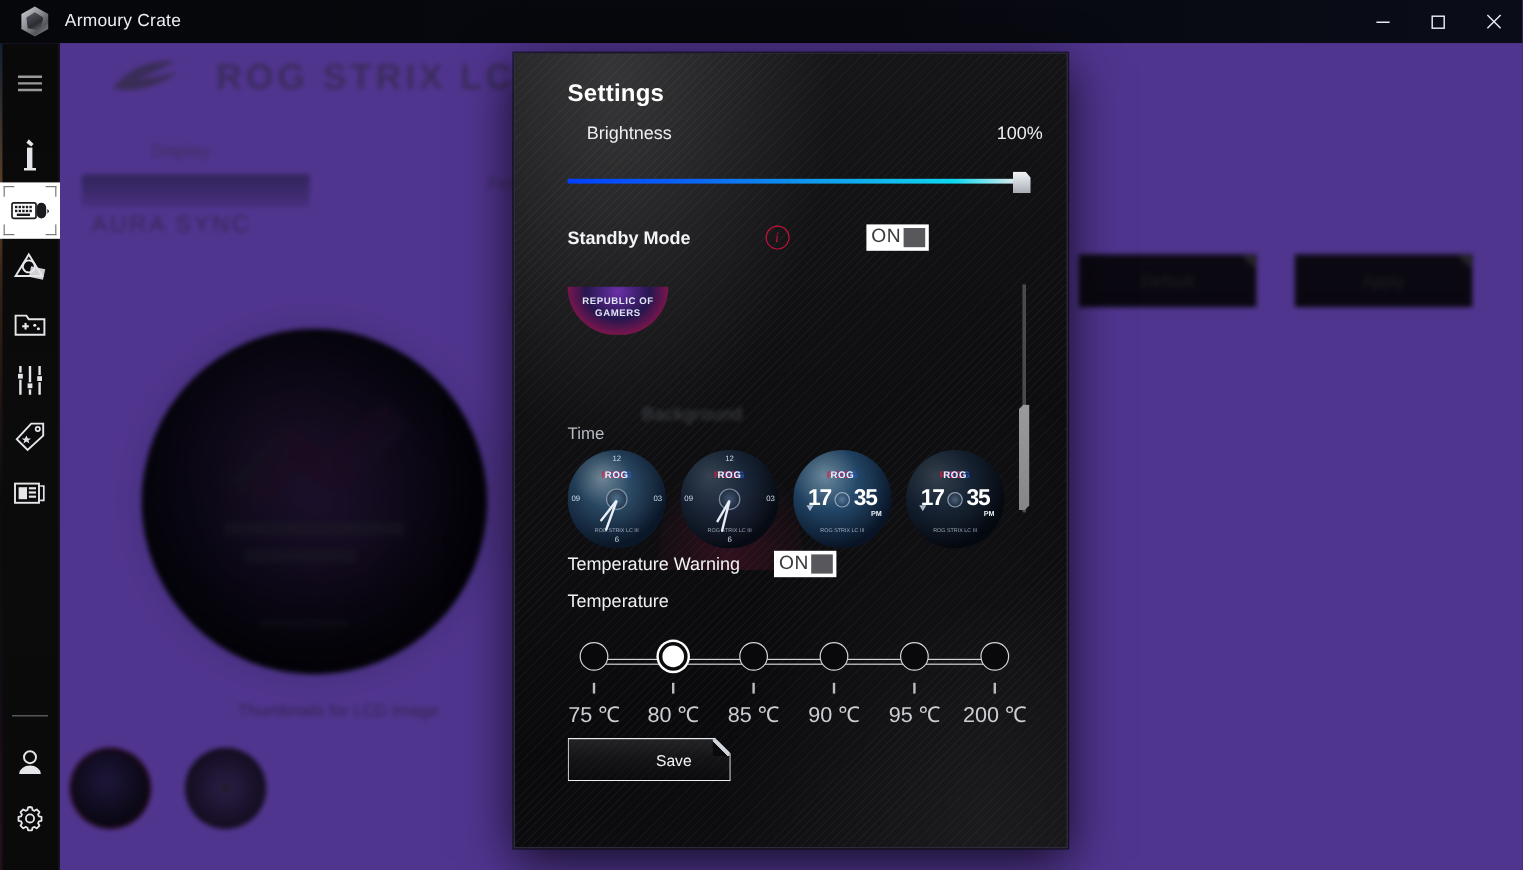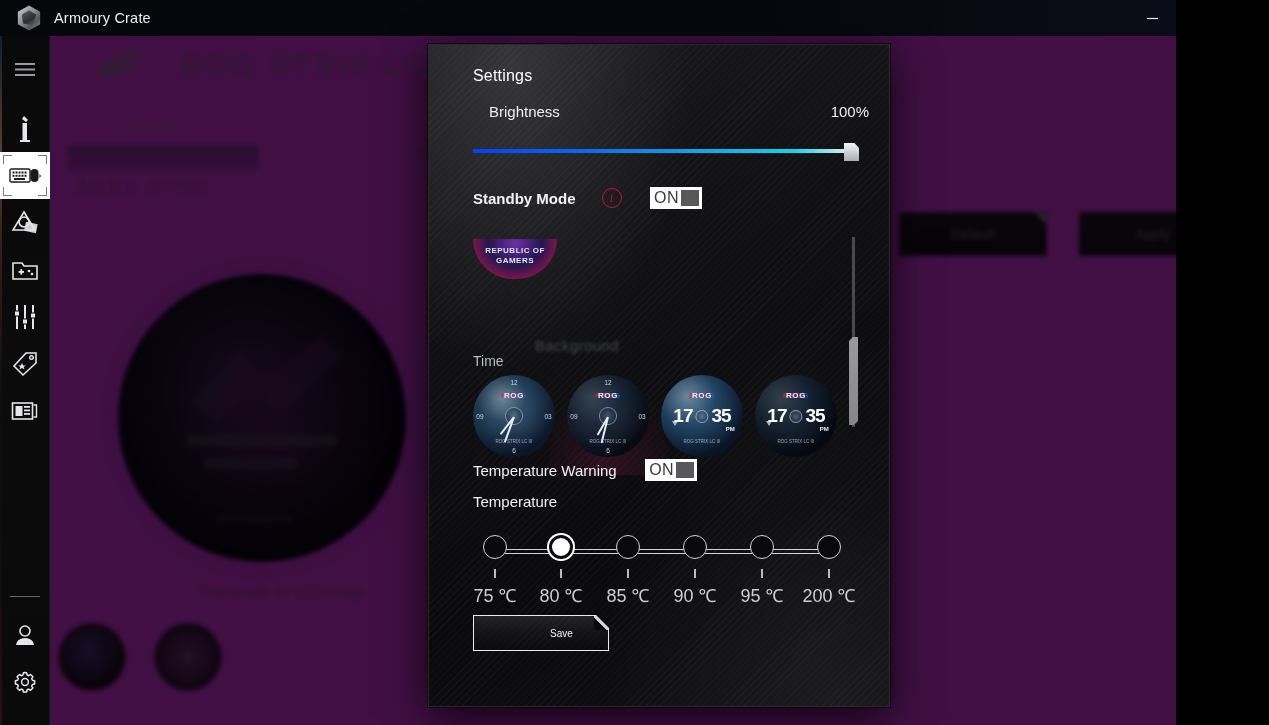--- a/index.html
+++ b/index.html
@@ -4,22 +4,22 @@
 <style>
   * { box-sizing: border-box; margin: 0; padding: 0; }
   html, body {
     width: 1269px; height: 725px;
     background: #000;
     font-family: "Liberation Sans", sans-serif;
     overflow: hidden;
   }
   #app {
     position: relative;
-    width: 1176px; height: 725px;
-    background: #701a75;
+    width: 1269px; height: 725px;
+    background: #8b5cf6;
     overflow: hidden;
   }
 
   
   .titlebar {
     position: absolute; top: 0; left: 0;
     width: 1269px; height: 36px;
     background: linear-gradient(90deg,#06070b 0%, #07080e 55%, #0a0d18 100%);
     display: flex; align-items: center;
     z-index: 40;
@@ -203,21 +203,21 @@
       radial-gradient(ellipse at 85% 96%, rgba(255,255,255,.05) 0%, rgba(255,255,255,0) 40%),
       linear-gradient(160deg,#19191b 0%, #101012 38%, #0a0a0c 72%, #101012 100%);
     border: 1px solid #2a2a2e;
     box-shadow: 0 0 0 1px rgba(0,0,0,.6), 0 10px 40px rgba(0,0,0,.8);
     overflow: hidden;
   }
   .dlg-inner { position:relative; width:100%; height:100%; }
 
   .dlg-title {
     position:absolute; left:44px; top:22px;
-    color:#ffffff; font-size:16px; font-weight:400; letter-spacing:.2px;text-align:center;
+    color:#ffffff; font-size:20px; font-weight:700; letter-spacing:.2px;text-align:center;
   }
 
   
   .bright-row {
     position:absolute; left:44px; top:58px; width:380px;
     display:flex; justify-content:space-between; align-items:center;margin-left:16px;
   }
   .bright-label { color:#eceef2; font-size:15px; }
   .bright-value { color:#eceef2; font-size:15px; }
   .bright-slider {
@@ -229,21 +229,21 @@
   }
   .bright-handle {
     position:absolute; right:-6px; top:0px; width:15px; height:18px;
     background: linear-gradient(180deg,#f2f4f6 0%, #cfd3d8 50%, #a8acb3 100%);
     clip-path: polygon(0 0, 70% 0, 100% 28%, 100% 100%, 0 100%);
   }
 
   
   .standby-row {
     position:absolute; left:44px; top:142px;
-    display:flex; align-items:center;
+    display:flex; align-items:center;gap:36px;
   }
   .standby-label { color:#f2f4f7; font-size:15px; font-weight:700; }
   .info-icon {
     width:20px; height:20px; border-radius:50%;
     border:1.5px solid #c8103c; margin-left: 26px;
     display:flex; align-items:center; justify-content:center;
     color:#c8103c; font-size:12px; font-style:italic; font-family:"Liberation Serif", serif;
     line-height:1;
   }
   .toggle {
@@ -410,21 +410,21 @@
   }
 
   
   .actions {
     position:absolute; left:44px; top:570px; width:380px;
     display:flex; gap:22px;
   }
   .act-btn {
     position:relative; width:136px; height:36px;
     display:flex; align-items:center; justify-content:center;
-    color:#f3f5f8; font-size:10px;
+    color:#f3f5f8; font-size:13px;
     background:
       repeating-linear-gradient(135deg, rgba(255,255,255,.025) 0 1px, rgba(255,255,255,0) 1px 5px),
       linear-gradient(180deg,#232326 0%, #141417 45%, #0b0b0d 100%);
     border:1px solid #e9ecf1;
     clip-path: polygon(0 0, calc(100% - 13px) 0, 100% 13px, 100% 100%, 0 100%);
     padding-left: 41px;
   }
   .act-btn .notch {
     position:absolute; right:0; top:0; width:14px; height:14px;
     background: linear-gradient(225deg,#ffffff 0%, #c9ced6 55%, #0a0a0c 56%);

